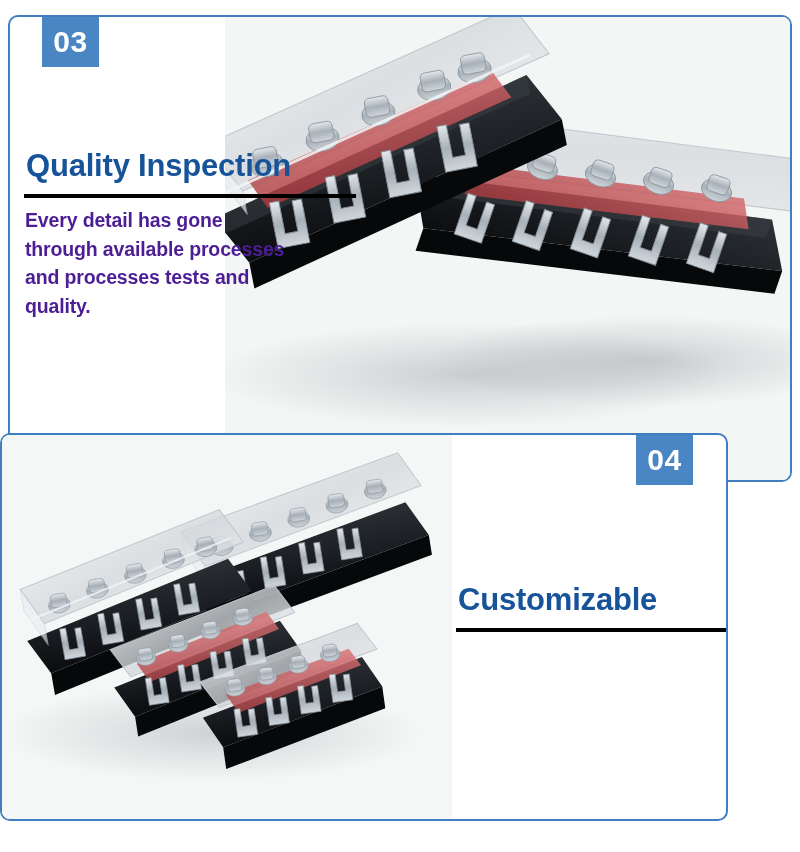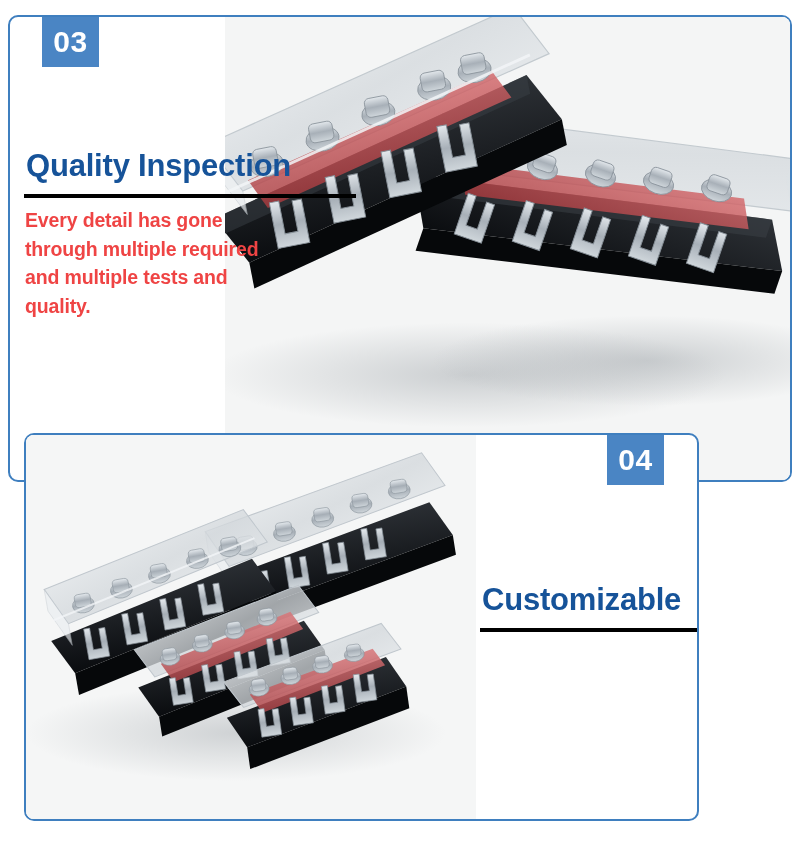--- a/index.html
+++ b/index.html
@@ -25,23 +25,23 @@
   }
 
   #panel-top {
     left: 8px;
     top: 15px;
     width: 784px;
     height: 467px;
   }
 
   #panel-bottom {
-    left: 24px;
+    left: 0;
     top: 433px;
-    width: 675px;
+    width: 728px;
     height: 388px;
   }
 
   
   .photo {
     position: absolute;
     top: 0;
     height: 100%;
     background: linear-gradient(180deg, #f7f8f8 0%, #f2f3f3 45%, #eceded 100%);
   }
@@ -103,21 +103,21 @@
 
   .rule {
     height: 4px;
     background: #000000;
     margin: 0 0 8px 2px;
   }
   #rule-top { width: 332px; }
   #rule-bottom { width: 318px; }
 
   .body-text {
-    color: #ef4444;
+    color: #4c1d95;
     font-size: 19.5px;
     font-weight: bold;
     line-height: 28.5px;
     margin: 0 0 0 3px;
     letter-spacing: -0.15px;
   }
   .body-text .ln { display: block; white-space: nowrap; }
 </style>
 </head>
 <body>
@@ -223,22 +223,22 @@
     </svg>
   </div>
 
   <div class="badge" id="badge-03">03</div>
 
   <div class="textblock" id="text-top">
     <h2 class="title">Quality Inspection</h2>
     <div class="rule" id="rule-top"></div>
     <p class="body-text">
       <span class="ln">Every detail has gone</span>
-      <span class="ln">through multiple required</span>
-      <span class="ln">and multiple tests and</span>
+      <span class="ln">through available processes</span>
+      <span class="ln">and processes tests and</span>
       <span class="ln">quality.</span>
     </p>
   </div>
 </div>
 
 <div class="panel" id="panel-bottom">
 
   <div class="photo" id="photo-bottom">
     <svg viewBox="0 0 450 388" preserveAspectRatio="xMidYMid slice" aria-hidden="true">
       <defs>

